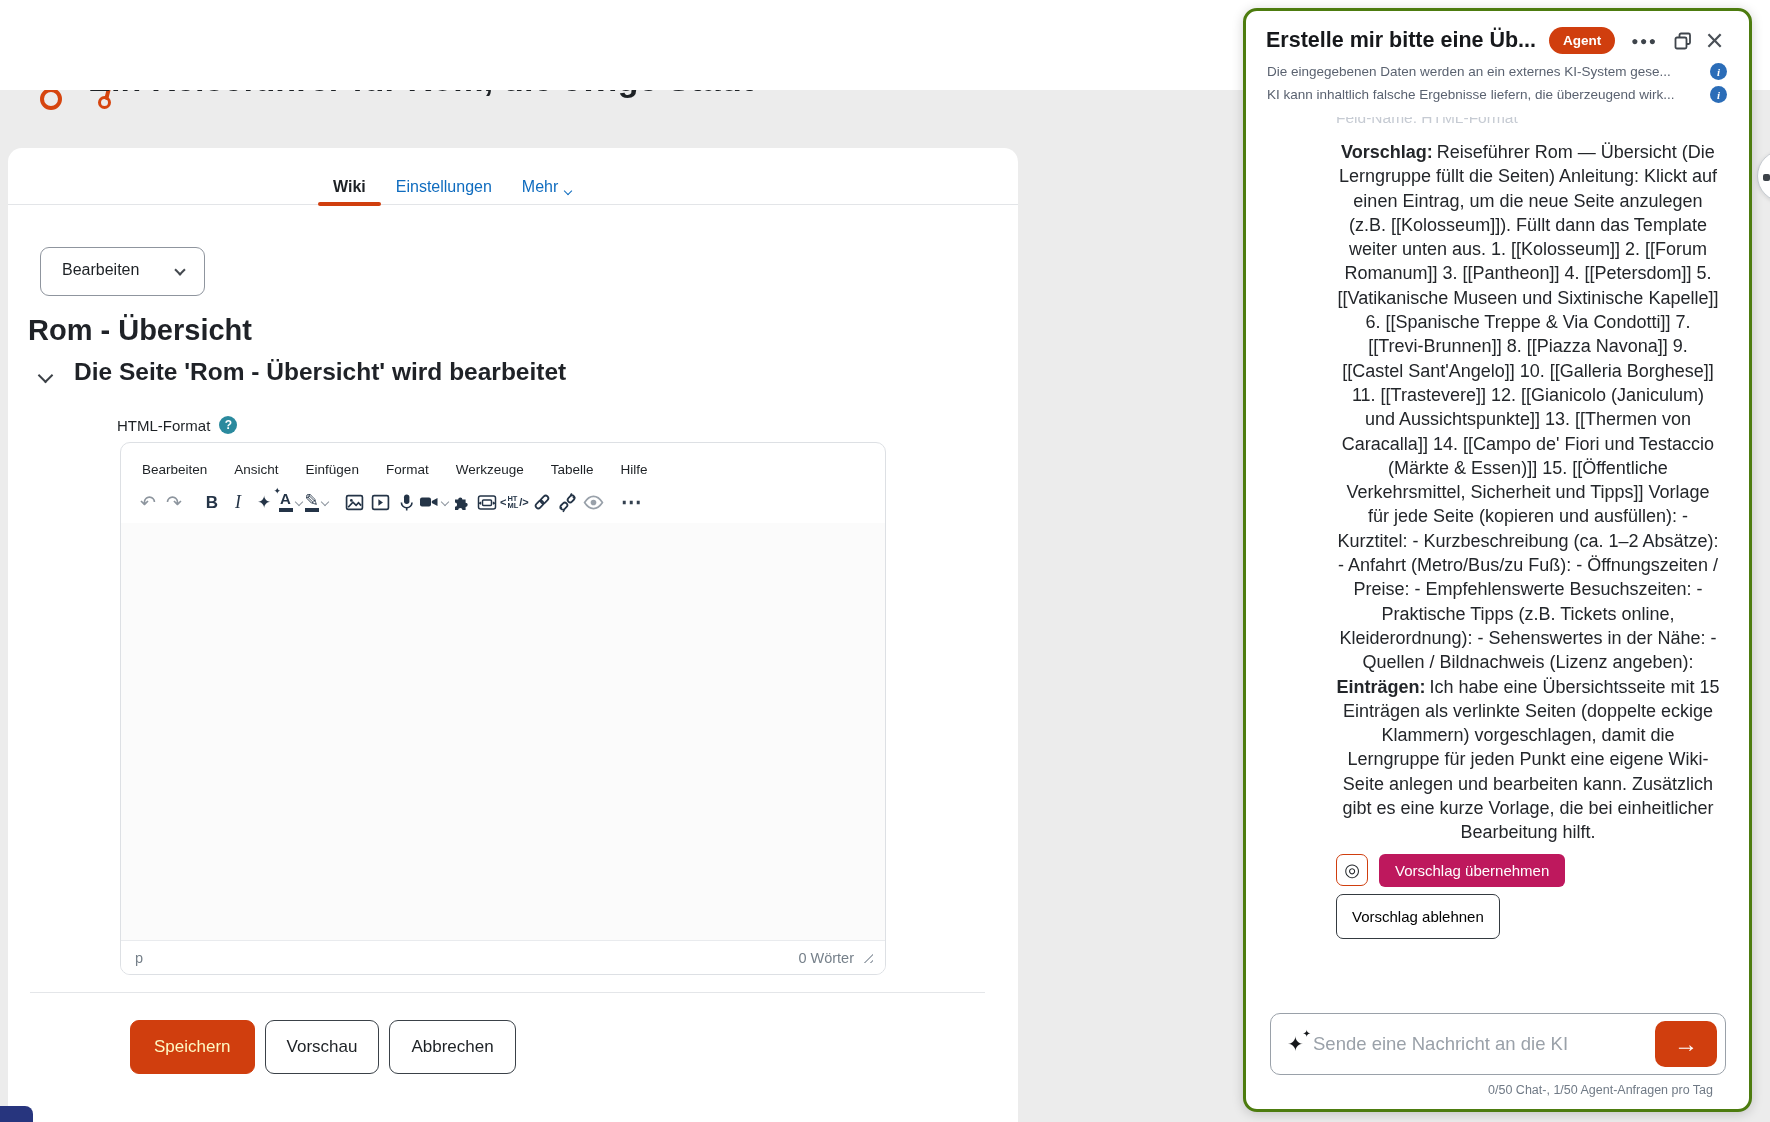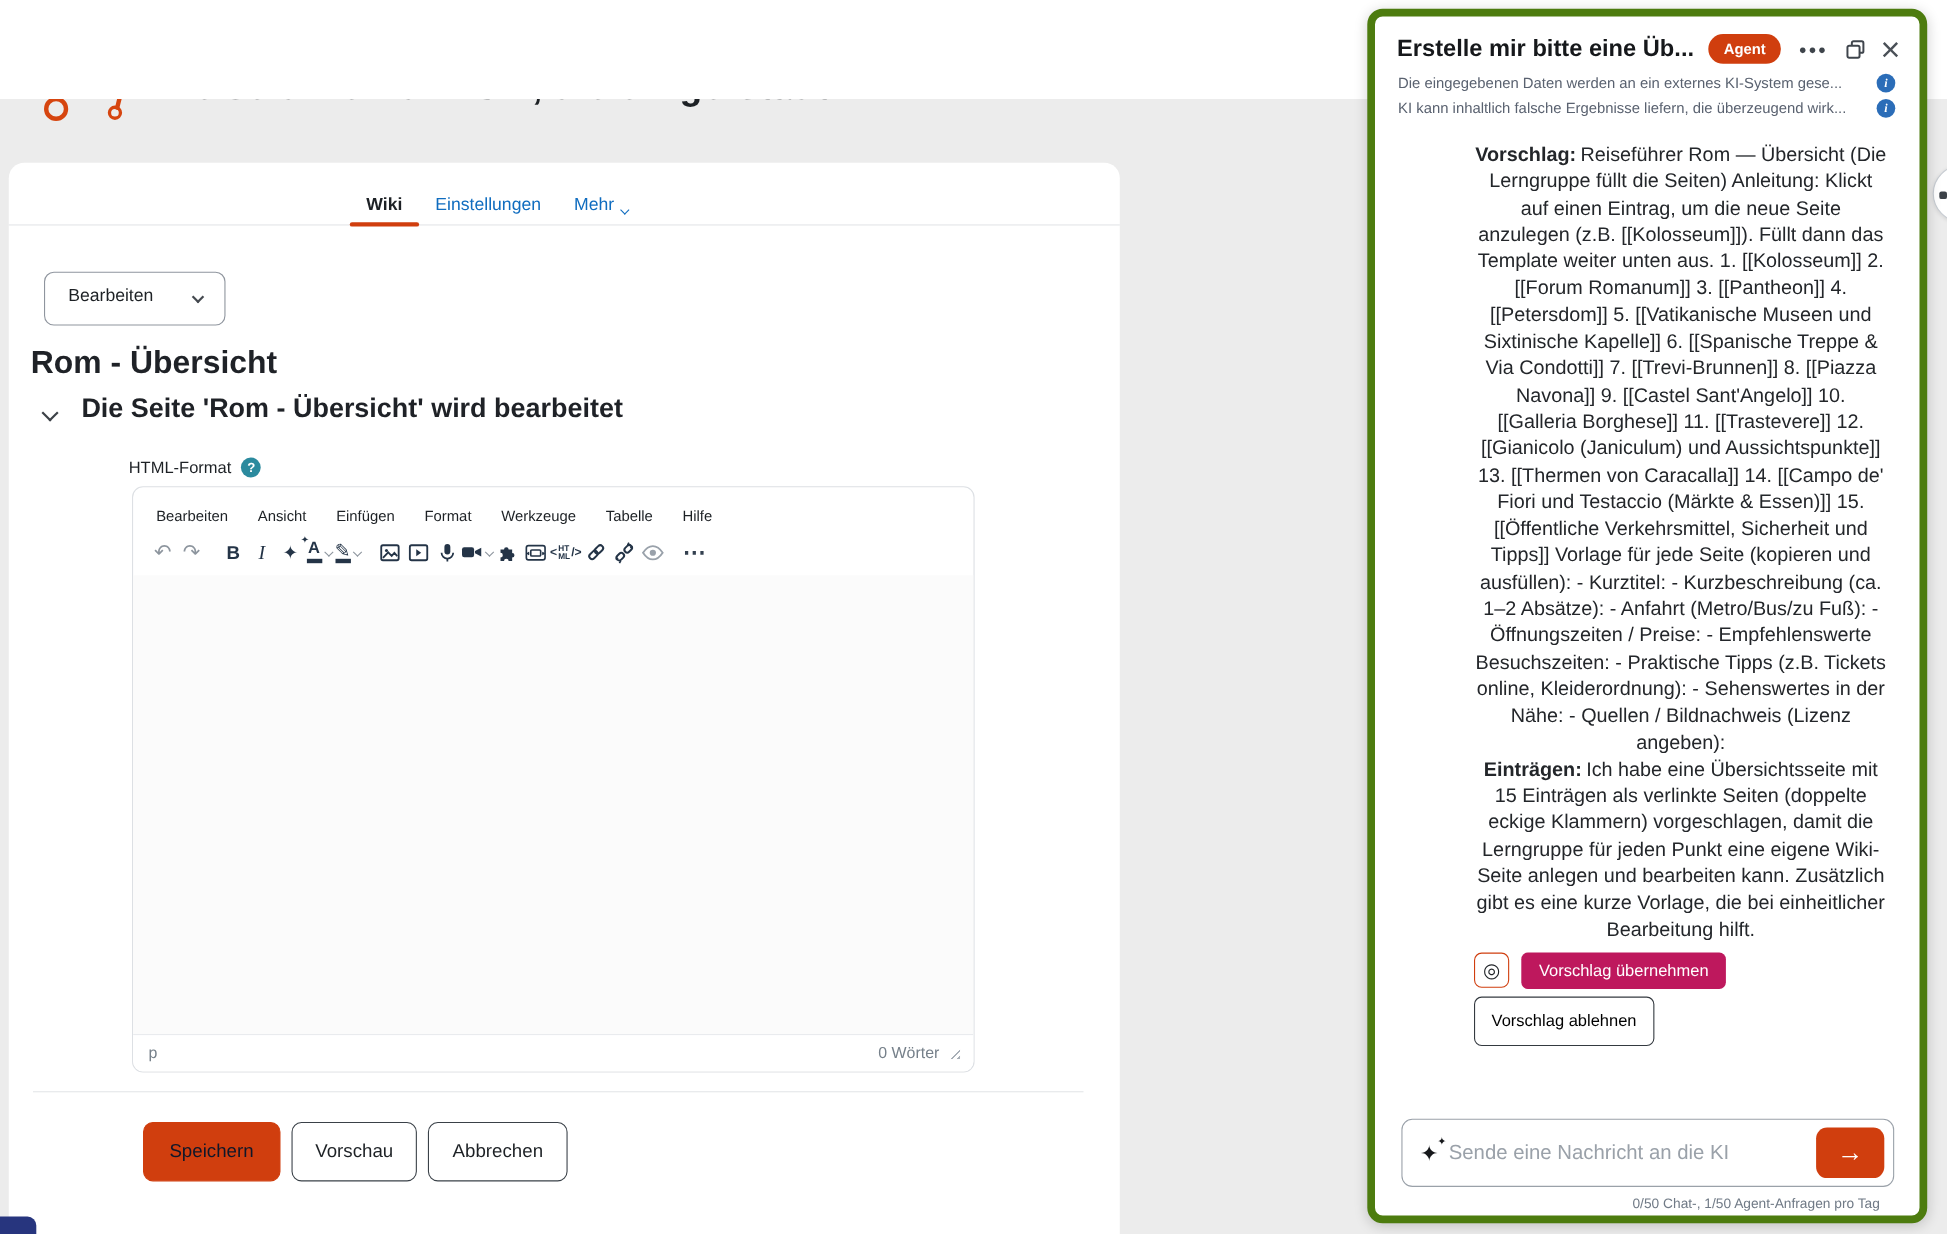--- a/index.html
+++ b/index.html
@@ -67,30 +67,30 @@
   .html-ico .stack { display:flex; flex-direction:column; font-size:7.5px; line-height:7px; font-weight:800; margin:0 1px; }
   .more-dots { font-size:21px; font-weight:700; color:#33404f; letter-spacing:1px; }
   .editor-content { flex:1; background:#fbfbfb; cursor:text; }
   .statusbar { height:34px; border-top:1px solid #e9ebee; display:flex; align-items:center; justify-content:space-between; padding:0 12px 0 14px; color:#76808a; font-size:14.5px; background:#fff; }
   .status-right { display:flex; align-items:center; gap:8px; }
   .resize-handle { width:11px; height:11px; clip-path:polygon(100% 0, 100% 100%, 0 100%); background:repeating-linear-gradient(135deg, #a8afb7 0 1.6px, transparent 1.6px 4.4px); cursor:nwse-resize; }
 
   .card-hr { position:absolute; left:22px; top:844px; width:955px; height:1px; background:#e4e6e9; }
   .action-row { position:absolute; left:122px; top:872px; display:flex; gap:10px; }
   .btn { height:54px; border-radius:9px; font-size:17px; display:flex; align-items:center; justify-content:center; cursor:pointer; }
-  .btn.primary { background:#d03e0e; color:#0f172a; padding:16px 23px; border:1px solid #d03e0e; }
+  .btn.primary { background:#d03e0e; color:#fef9c3; padding:16px 23px; border:1px solid #d03e0e; }
   .btn.secondary { background:#fff; color:#1d2125; border:1px solid #3a4148; padding:0 21px; }
 
   
   .edge-fab { position:absolute; left:1757px; top:150px; width:52px; height:52px; border-radius:50%; background:#fff; border:1px solid #c7ccd2; box-shadow:0 1px 4px rgba(0,0,0,.12); z-index:4; cursor:pointer; }
   .edge-fab .dot { position:absolute; left:5px; top:23px; width:7px; height:7px; background:#3c4248; border-radius:2px; }
   .footer-corner { position:absolute; left:0; top:1106px; width:33px; height:16px; background:#27357e; border-top-right-radius:8px; z-index:4; }
 
   
-  .chat-panel { position:absolute; left:1243px; top:8px; width:509px; height:1104px; background:#fff; border:7px solid #4d7c0f; border-radius:14px; z-index:6; box-shadow:0 2px 12px rgba(0,0,0,.18); }
+  .chat-panel { position:absolute; left:1243px; top:8px; width:509px; height:1104px; background:#fff; border:3px solid #4d7c0f; border-radius:14px; z-index:6; box-shadow:0 2px 12px rgba(0,0,0,.18); }
   .chat-header { display:flex; align-items:center; padding:16px 16px 6px 20px; }
   .chat-title { font-size:21.5px; font-weight:700; color:#16181b; white-space:nowrap; }
   .agent-badge { margin-left:13px; background:#d03e0e; color:#fff; font-size:13.5px; font-weight:700; height:27px; padding:0 14px; border-radius:14px; display:flex; align-items:center; }
   .hdr-dots { margin-left:16px; font-size:12px; font-weight:700; color:#3e444b; letter-spacing:1.5px; cursor:pointer; }
   .hdr-restore { margin-left:15px; cursor:pointer; display:flex; }
   .hdr-close { margin-left:13px; font-size:31px; line-height:26px; color:#4a5057; cursor:pointer; font-weight:400; }
   .notice { display:flex; align-items:center; justify-content:space-between; padding:3px 22px 3px 21px; }
   .notice .txt { font-size:13.5px; color:#5a6270; }
   .info-ico { width:17px; height:17px; border-radius:50%; background:#2b6db8; color:#fff; font-size:11px; font-weight:700; font-style:italic; font-family:"Liberation Serif", serif; display:flex; align-items:center; justify-content:center; cursor:pointer; }
   .chat-body { position:absolute; left:0; right:0; top:106px; bottom:132px; overflow:hidden; }
@@ -318,20 +318,23 @@
     <div class="notice">
       <span class="txt">Die eingegebenen Daten werden an ein externes KI-System gese...</span>
       <span class="info-ico">i</span>
     </div>
     <div class="notice">
       <span class="txt">KI kann inhaltlich falsche Ergebnisse liefern, die überzeugend wirk...</span>
       <span class="info-ico">i</span>
     </div>
 
     <div class="chat-body">
+      <div class="clipped-line">
+        <span>Feld-Name: HTML-Format</span>
+      </div>
       <div class="message">
         <p>
           <b>Vorschlag:</b><span>Reiseführer Rom — Übersicht (Die Lerngruppe füllt die Seiten) Anleitung: Klickt auf einen Eintrag, um die neue Seite anzulegen (z.B. [[Kolosseum]]). Füllt dann das Template weiter unten aus. 1. [[Kolosseum]] 2. [[Forum Romanum]] 3. [[Pantheon]] 4. [[Petersdom]] 5. [[Vatikanische Museen und Sixtinische Kapelle]] 6. [[Spanische Treppe &amp; Via Condotti]] 7. [[Trevi-Brunnen]] 8. [[Piazza Navona]] 9. [[Castel Sant'Angelo]] 10. [[Galleria Borghese]] 11. [[Trastevere]] 12. [[Gianicolo (Janiculum) und Aussichtspunkte]] 13. [[Thermen von Caracalla]] 14. [[Campo de' Fiori und Testaccio (Märkte &amp; Essen)]] 15. [[Öffentliche Verkehrsmittel, Sicherheit und Tipps]] Vorlage für jede Seite (kopieren und ausfüllen): - Kurztitel: - Kurzbeschreibung (ca. 1–2 Absätze): - Anfahrt (Metro/Bus/zu Fuß): - Öffnungszeiten / Preise: - Empfehlenswerte Besuchszeiten: - Praktische Tipps (z.B. Tickets online, Kleiderordnung): - Sehenswertes in der Nähe: - Quellen / Bildnachweis (Lizenz angeben):</span>
         </p>
         <p>
           <b>Einträgen:</b><span>Ich habe eine Übersichtsseite mit 15 Einträgen als verlinkte Seiten (doppelte eckige Klammern) vorgeschlagen, damit die Lerngruppe für jeden Punkt eine eigene Wiki-Seite anlegen und bearbeiten kann. Zusätzlich gibt es eine kurze Vorlage, die bei einheitlicher Bearbeitung hilft.</span>
         </p>
       </div>
       <div class="msg-actions">
         <div class="row1">

